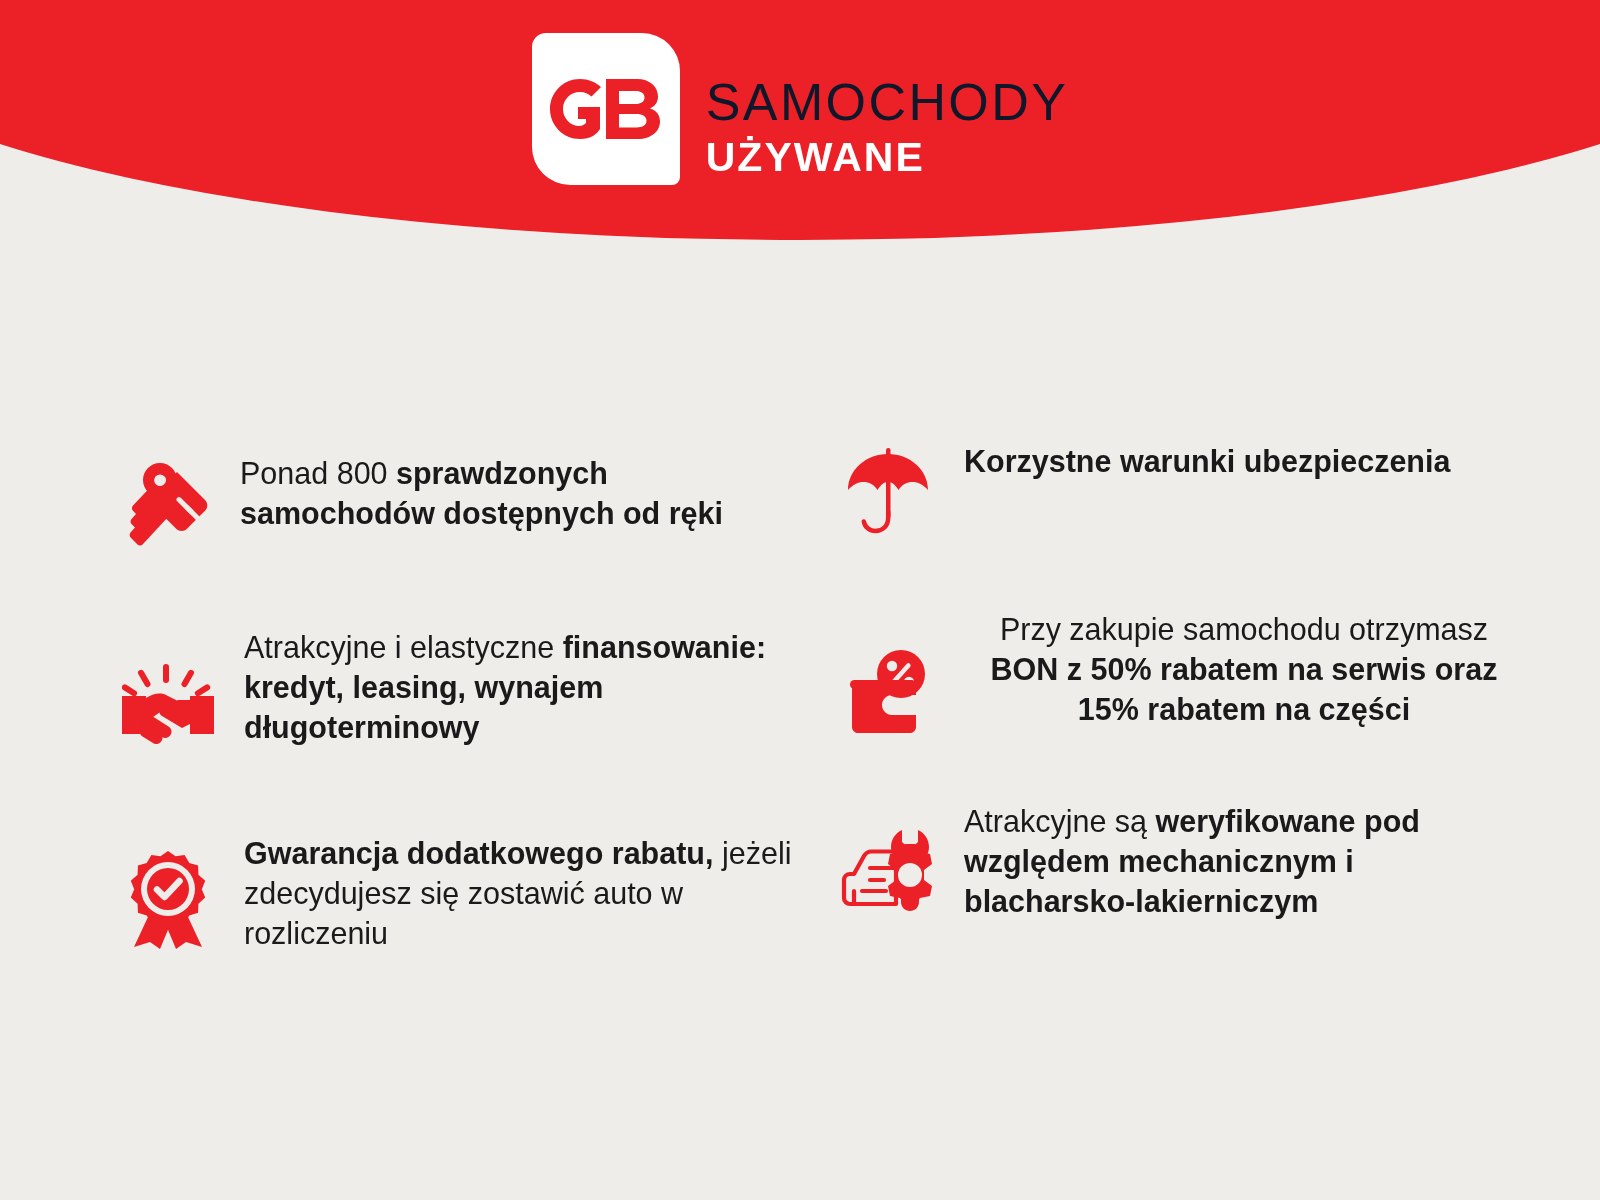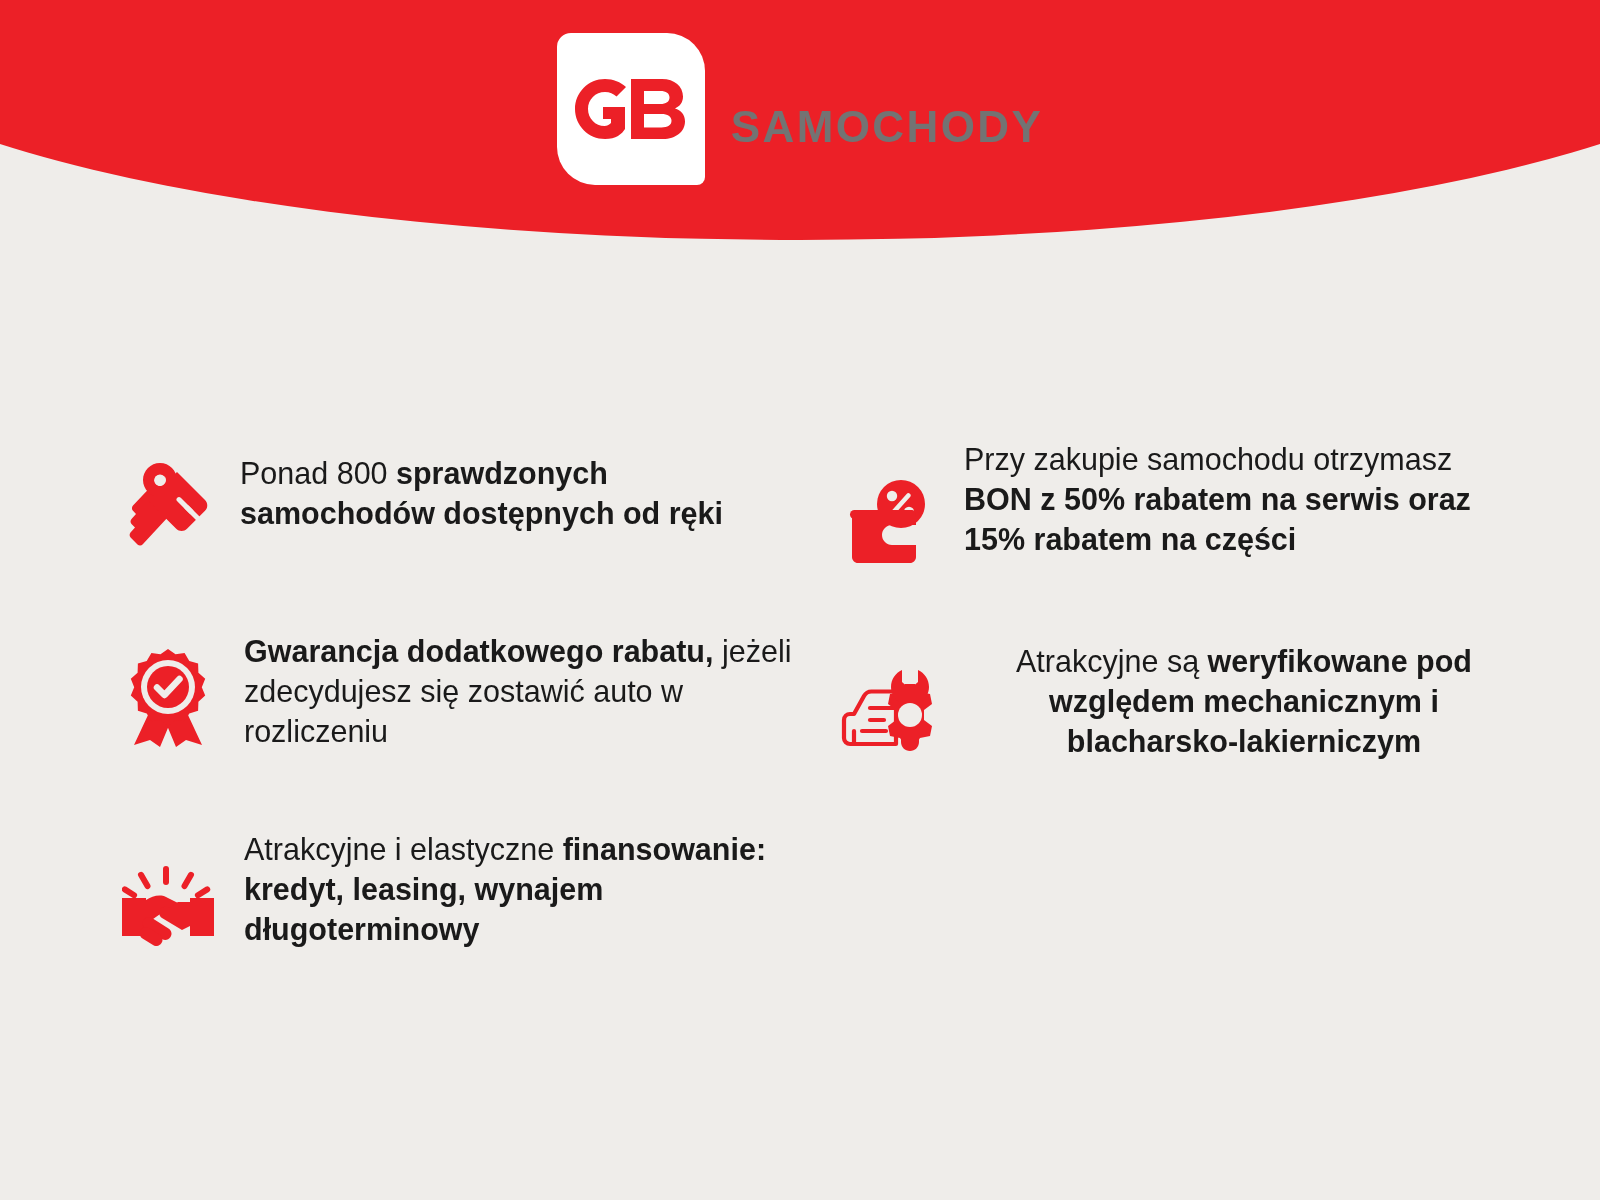--- a/index.html
+++ b/index.html
@@ -62,24 +62,24 @@
   }
   .logo-tile svg { display: block; }
 
   .brand-text {
     display: flex;
     flex-direction: column;
     line-height: 1.0;
     padding-top: 36px;
   }
   .brand-line1 {
-    color: #737373;
-    font-size: 44px;
+    color: #0f172a;
+    font-size: 52px;
     letter-spacing: 2.4px;
-    font-weight: 700;
+    font-weight: 400;
     white-space: nowrap;
   }
   .brand-line2 {
     color: #ffffff;
     font-size: 41px;
     letter-spacing: 2.0px;
     font-weight: 700;
     white-space: nowrap;
     margin-top: 9px;
   }
@@ -151,20 +151,21 @@
       <div class="logo-tile">
         <svg width="112" height="60" viewBox="0 0 112 60">
 
           <path d="M30 0 C13.4 0 0 13.4 0 30 C0 46.6 13.4 60 30 60 C41 60 47 55 50 50 L50 28 L28 28 L28 40 L36 40 L36 44 C34 46 32 47 29.5 47 C20.4 47 13 39.6 13 30 C13 20.4 20.4 13 30 13 C34.6 13 38.6 14.7 41.5 17.6 L51 8 C45.6 3 38.3 0 30 0 Z" fill="#ec2027"></path>
 
           <path d="M56 0 L56 60 L88 60 C101 60 110 52.5 110 42.5 C110 35.5 105.8 30.8 100 29.4 C104.6 27.6 108 23.4 108 17.5 C108 7.6 99.6 0 87 0 Z M69 12 L85.5 12 C91 12 94.5 14.2 94.5 18.5 C94.5 22.8 91 25 85.5 25 L69 25 Z M69 35 L86.5 35 C92.6 35 96.5 37.4 96.5 41.8 C96.5 46.2 92.6 48.5 86.5 48.5 L69 48.5 Z" fill="#ec2027"></path>
         </svg>
       </div>
       <div class="brand-text">
         <div class="brand-line1">SAMOCHODY</div>
+        <div class="brand-line2">UŻYWANE</div>
       </div>
     </div>
   </div>
 </div>
 
 <div class="features">
 
   <div class="col col-left">
 
     <div class="feature">
@@ -175,39 +176,20 @@
             <circle cx="35" cy="22.5" r="6" fill="#efedea"></circle>
             <path d="M35 5 C25.6 5 18 12.6 18 22 C18 31.4 25.6 39 35 39 C44.4 39 52 31.4 52 22 C52 12.6 44.4 5 35 5 Z M35 16 C38.3 16 41 18.7 41 22 C41 25.3 38.3 28 35 28 C31.7 28 29 25.3 29 22 C29 18.7 31.7 16 35 16 Z"></path>
             <path d="M52 14 L80 42 C83 45 83 49.8 80 52.8 L62 70.8 C59 73.8 54.2 73.8 51.2 70.8 L23 42.6 Z"></path>
             <rect x="54" y="38" width="22" height="5" rx="2.5" transform="rotate(45 54 38)" fill="#efedea"></rect>
             <rect x="62" y="46" width="22" height="5" rx="2.5" transform="rotate(45 62 46)" fill="#efedea"></rect>
           </g>
         </svg>
       </div>
       <div class="feature-text r1">
         <span>Ponad 800 </span><b>sprawdzonych samochodów dostępnych od ręki</b>
-      </div>
-    </div>
-
-    <div class="feature">
-      <div class="feature-icon icon-badge">
-        <svg width="88" height="98" viewBox="0 0 88 98">
-          <g fill="#ec2027">
-            <path d="M24 66 L10 96 L26 91 L36 98 L46 74 Z"></path>
-            <path d="M64 66 L78 96 L62 91 L52 98 L42 74 Z"></path>
-            <path d="M44 0
-                     L51.5 5.2 L60.6 4.1 L65.3 12 L74.1 14.6 L74.4 23.7 L81.2 29.8 L77.8 38.2 L81.2 46.6 L74.4 52.7 L74.1 61.8 L65.3 64.4 L60.6 72.3 L51.5 71.2 L44 76.4 L36.5 71.2 L27.4 72.3 L22.7 64.4 L13.9 61.8 L13.6 52.7 L6.8 46.6 L10.2 38.2 L6.8 29.8 L13.6 23.7 L13.9 14.6 L22.7 12 L27.4 4.1 L36.5 5.2 Z"></path>
-            <circle cx="44" cy="38" r="27" fill="#efedea"></circle>
-            <circle cx="44" cy="38" r="21" fill="#ec2027"></circle>
-            <path d="M33 38.5 L40.5 46 L55.5 30" stroke="#efedea" stroke-width="6.5" fill="none" stroke-linecap="round" stroke-linejoin="round"></path>
-          </g>
-        </svg>
-      </div>
-      <div class="feature-text r3">
-        <b>Gwarancja dodatkowego rabatu,</b><span> jeżeli zdecydujesz się zostawić auto w rozliczeniu</span>
       </div>
     </div>
 
     <div class="feature">
       <div class="feature-icon icon-handshake">
         <svg width="92" height="80" viewBox="0 0 92 80">
           <g fill="#ec2027">
             <rect x="41" y="0" width="6" height="19" rx="3"></rect>
             <rect x="19" y="5" width="6" height="19" rx="3" transform="rotate(-30 22 14)"></rect>
             <rect x="63" y="5" width="6" height="19" rx="3" transform="rotate(30 66 14)"></rect>
@@ -220,24 +202,58 @@
             <path d="M30 52 C27 50 23.5 51 21.5 54 C19.5 57 20.5 60.5 23.5 62.5 L40 73 C43 75 46.5 74 48.5 71 C50.5 68 49.5 64.5 46.5 62.5 Z"></path>
             <path d="M27 62 C24 60 20.5 61 18.5 64 C16.5 67 17.5 70.5 20.5 72.5 L31 79 C34 81 37.5 80 39.5 77 C41.5 74 40.5 70.5 37.5 68.5 Z"></path>
           </g>
         </svg>
       </div>
       <div class="feature-text r2">
         <span>Atrakcyjne i elastyczne </span><b>finansowanie: kredyt, leasing, wynajem długoterminowy</b>
       </div>
     </div>
 
+    <div class="feature">
+      <div class="feature-icon icon-badge">
+        <svg width="88" height="98" viewBox="0 0 88 98">
+          <g fill="#ec2027">
+            <path d="M24 66 L10 96 L26 91 L36 98 L46 74 Z"></path>
+            <path d="M64 66 L78 96 L62 91 L52 98 L42 74 Z"></path>
+            <path d="M44 0
+                     L51.5 5.2 L60.6 4.1 L65.3 12 L74.1 14.6 L74.4 23.7 L81.2 29.8 L77.8 38.2 L81.2 46.6 L74.4 52.7 L74.1 61.8 L65.3 64.4 L60.6 72.3 L51.5 71.2 L44 76.4 L36.5 71.2 L27.4 72.3 L22.7 64.4 L13.9 61.8 L13.6 52.7 L6.8 46.6 L10.2 38.2 L6.8 29.8 L13.6 23.7 L13.9 14.6 L22.7 12 L27.4 4.1 L36.5 5.2 Z"></path>
+            <circle cx="44" cy="38" r="27" fill="#efedea"></circle>
+            <circle cx="44" cy="38" r="21" fill="#ec2027"></circle>
+            <path d="M33 38.5 L40.5 46 L55.5 30" stroke="#efedea" stroke-width="6.5" fill="none" stroke-linecap="round" stroke-linejoin="round"></path>
+          </g>
+        </svg>
+      </div>
+      <div class="feature-text r3">
+        <b>Gwarancja dodatkowego rabatu,</b><span> jeżeli zdecydujesz się zostawić auto w rozliczeniu</span>
+      </div>
+    </div>
+
   </div>
 
   <div class="col col-right">
 
+    <div class="feature">
+      <div class="feature-icon icon-umbrella">
+        <svg width="84" height="88" viewBox="0 0 84 88">
+          <g fill="#ec2027">
+            <rect x="40" y="2" width="4.5" height="14" rx="2.2"></rect>
+            <path d="M2 44 C2 24 20 8 42 8 C64 8 82 24 82 44 C77 38.5 72 36 66.5 36 C61 36 56 38.5 52.5 44 C49 38.5 46 36 42 36 C38 36 35 38.5 31.5 44 C28 38.5 23 36 17.5 36 C12 36 7 38.5 2 44 Z"></path>
+            <rect x="40" y="14" width="4.5" height="58" rx="2.2"></rect>
+            <path d="M42.2 66 L42.2 72 C42.2 80 36.5 85 29.5 85 C23.5 85 18.8 81 17.8 75.5" stroke="#ec2027" stroke-width="4.5" fill="none" stroke-linecap="round"></path>
+          </g>
+        </svg>
+      </div>
+      <div class="feature-text">
+        <b>Korzystne warunki ubezpieczenia</b>
+      </div>
+    </div>
 
     <div class="feature">
       <div class="feature-icon icon-wallet">
         <svg width="80" height="86" viewBox="0 0 80 86">
           <g fill="#ec2027">
             <circle cx="53" cy="25" r="24"></circle>
             <circle cx="44" cy="17" r="5.2" fill="#efedea"></circle>
             <circle cx="61" cy="33" r="5.2" fill="#efedea"></circle>
             <rect x="40.5" y="22.5" width="26" height="4.6" rx="2.3" transform="rotate(-48 53 25)" fill="#efedea"></rect>
             <path d="M4 37 C4 33.7 6.7 31 10 31 L62 31 C65.3 31 68 33.7 68 37 L68 46 L44 46 C38.5 46 34 50.5 34 56 C34 61.5 38.5 66 44 66 L68 66 L68 78 C68 81.3 65.3 84 62 84 L10 84 C6.7 84 4 81.3 4 78 Z"></path>

